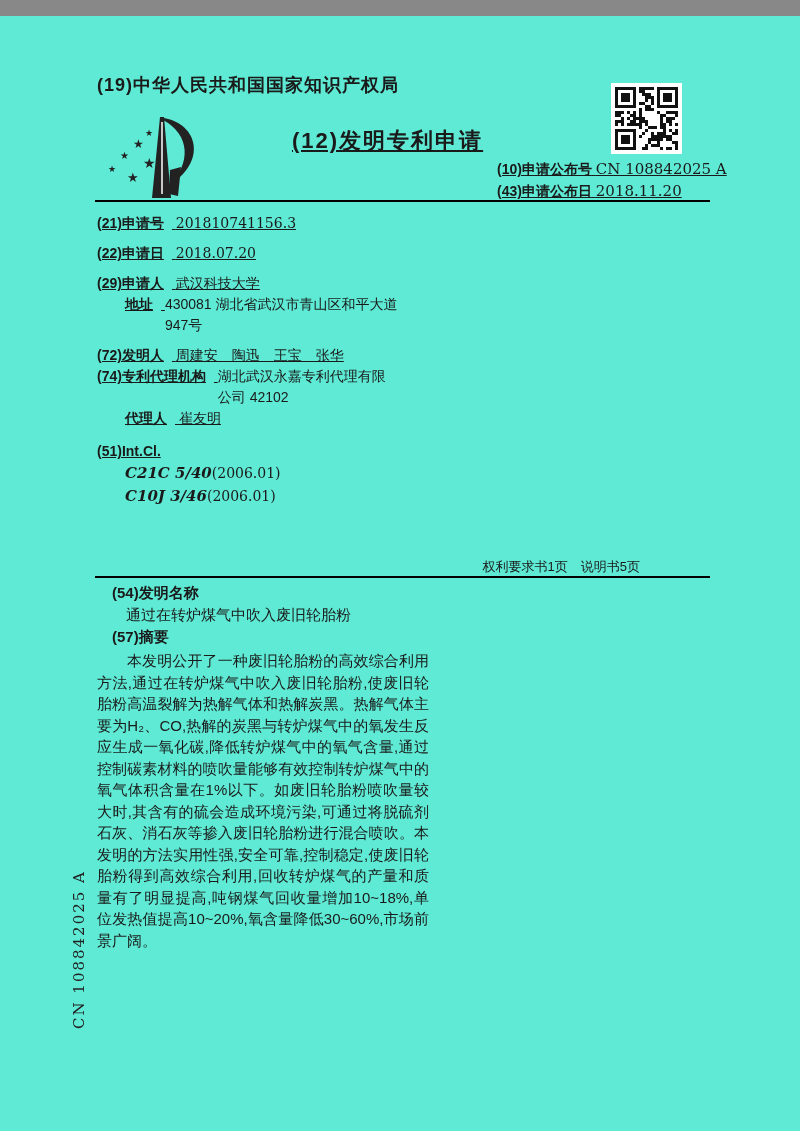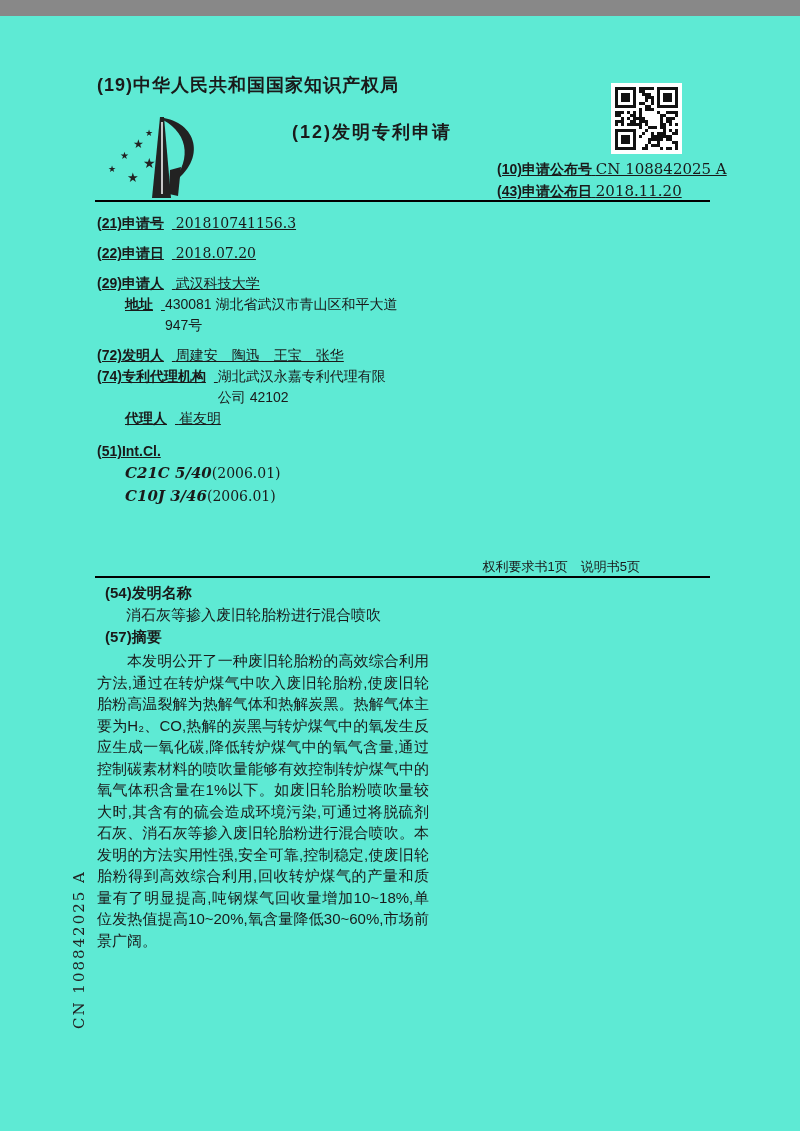--- a/index.html
+++ b/index.html
@@ -12,22 +12,22 @@
     color: #1a1a1a;
     font-family: "Liberation Sans", sans-serif;
     overflow: hidden;
   }
   .serif { font-family: "DejaVu Serif", "Liberation Serif", serif; }
   .office-header {
     position: absolute; left: 97px; top: 57px;
     font-size: 18px; font-weight: bold; letter-spacing: 1px;
   }
   .doc-type {
-    position: absolute; left: 292px; top: 104px;
-    font-size: 18px; font-weight: bold; letter-spacing: 2px;
+    position: absolute; left: 292px; top: 110px;
+    font-size: 22px; font-weight: bold; letter-spacing: 2px; text-decoration: underline;
   }
   .logo { position: absolute; left: 100px; top: 96px; width: 128px; height: 92px; }
   .qr-wrap {
     position: absolute; left: 611px; top: 67px;
     width: 71px; height: 71px; background: #fff; padding: 4px;
   }
   .qr-grid { position: relative; width: 63px; height: 63px; }
   .qr-grid i { position: absolute; width: 3px; height: 3px; background: #111; }
   .qr-finder {
     position: absolute; width: 21px; height: 21px;
@@ -58,21 +58,21 @@
   .ipc-code {
     font-family: "DejaVu Serif", "Liberation Serif", serif;
     font-style: italic; font-weight: bold; font-size: 15px;
   }
   .ipc-ver { font-family: "DejaVu Serif", "Liberation Serif", serif; font-size: 14px; }
   .ipc-row { padding-left: 28px; line-height: 23px; }
   .pages-info {
     position: absolute; left: 95px; top: 542px; width: 545px;
     text-align: right; font-size: 13px;
   }
-  .sec-label { position: absolute; left: 105px; font-size: 15px; font-weight: bold; }
+  .sec-label { position: absolute; left: 112px; font-size: 15px; font-weight: bold; }
   .sec-54 { top: 568px; }
   .sec-57 { top: 612px; }
   .invention-title { position: absolute; left: 126px; top: 590px; font-size: 15px; }
   .abstract {
     position: absolute; left: 97px; top: 634px; width: 332px;
     font-size: 15px; line-height: 21.5px;
     text-align: justify; text-indent: 2em;
   }
   .side-number {
     position: absolute; left: 70px; top: 1013px;
@@ -288,19 +288,19 @@
     <div class="ipc-row">
       <span class="ipc-code">C10J 3/46</span><span class="ipc-ver">(2006.01)</span>
     </div>
   </div>
 
   <div class="pages-info">权利要求书1页　说明书5页</div>
 
   <div class="rule rule-2"></div>
 
   <div class="sec-label sec-54">(54)发明名称</div>
-  <div class="invention-title">消石灰等掺入废旧轮胎粉进行混合喷吹</div>
+  <div class="invention-title">通过在转炉煤气中吹入废旧轮胎粉</div>
   <div class="sec-label sec-57">(57)摘要</div>
   <div class="abstract">本发明公开了一种废旧轮胎粉的高效综合利用方法,通过在转炉煤气中吹入废旧轮胎粉,使废旧轮胎粉高温裂解为热解气体和热解炭黑。热解气体主要为H₂、CO,热解的炭黑与转炉煤气中的氧发生反应生成一氧化碳,降低转炉煤气中的氧气含量,通过控制碳素材料的喷吹量能够有效控制转炉煤气中的氧气体积含量在1%以下。如废旧轮胎粉喷吹量较大时,其含有的硫会造成环境污染,可通过将脱硫剂石灰、消石灰等掺入废旧轮胎粉进行混合喷吹。本发明的方法实用性强,安全可靠,控制稳定,使废旧轮胎粉得到高效综合利用,回收转炉煤气的产量和质量有了明显提高,吨钢煤气回收量增加10~18%,单位发热值提高10~20%,氧含量降低30~60%,市场前景广阔。</div>
 
   <div class="side-number">CN 108842025 A</div>
 
 </div>
 
 </body></html>

